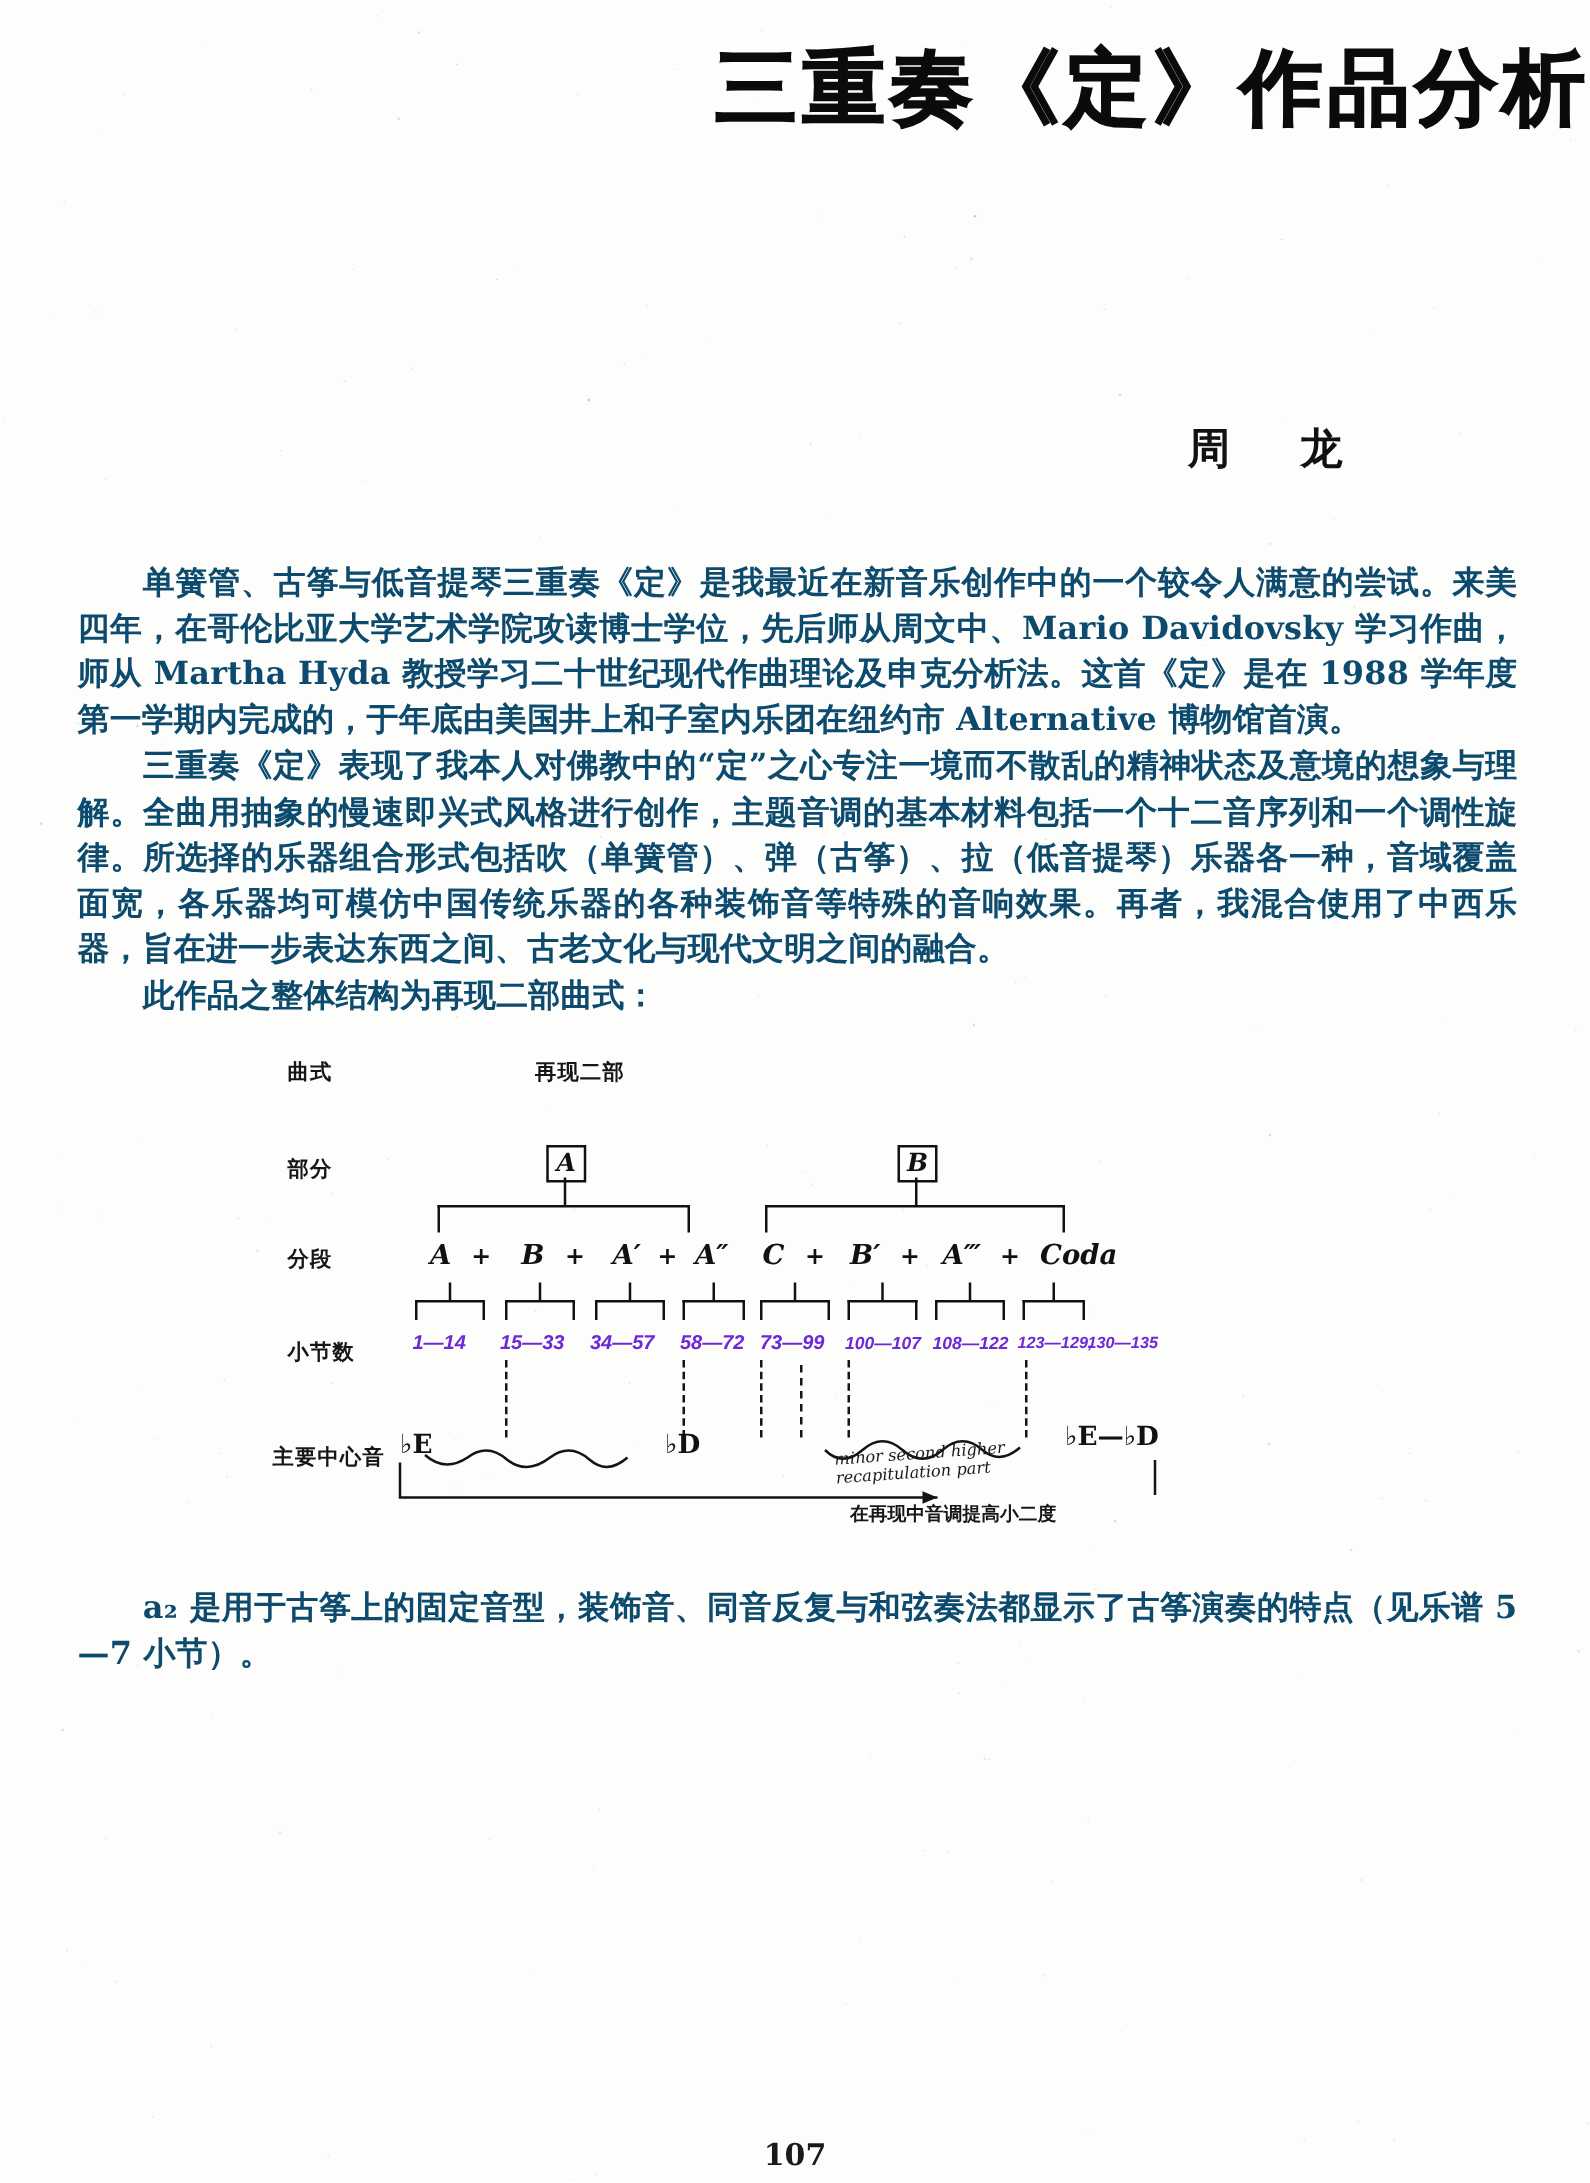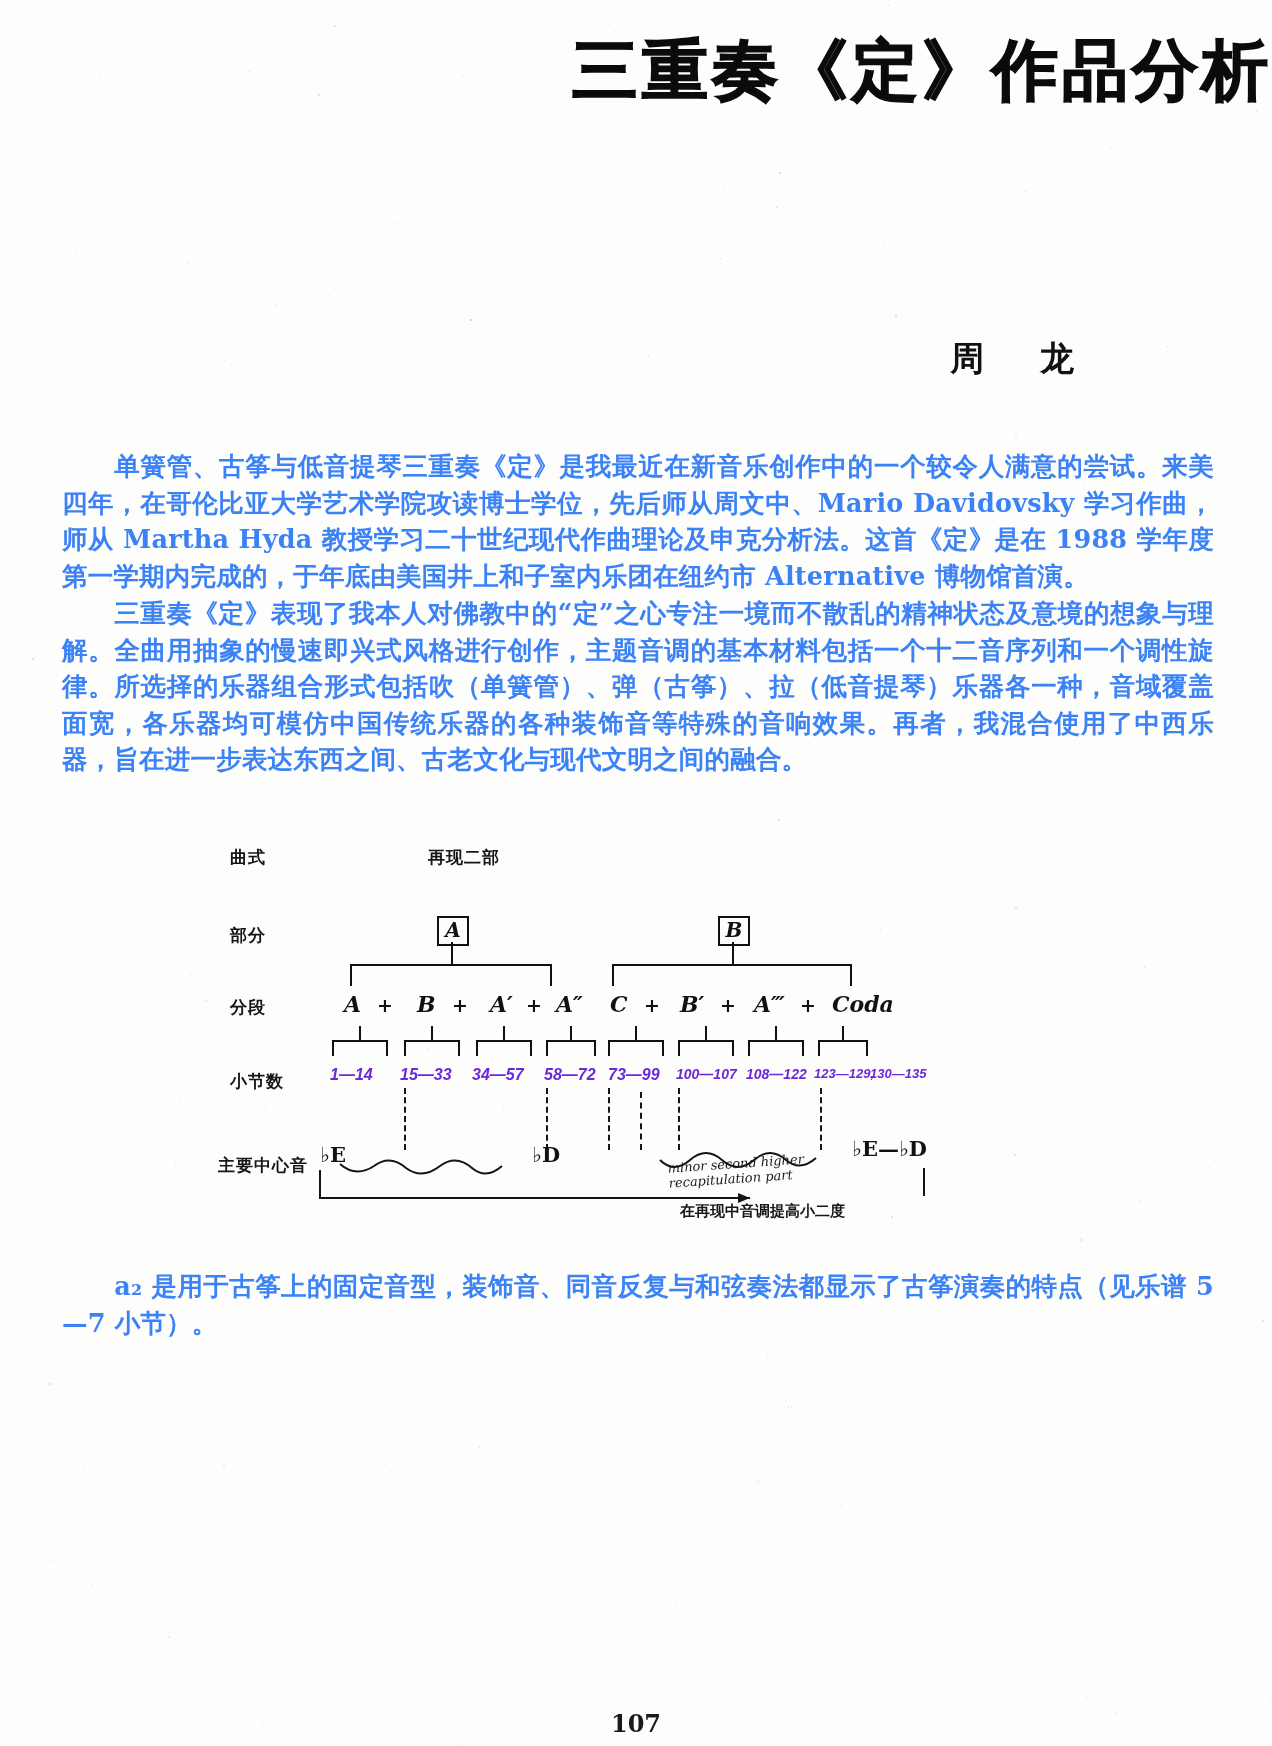--- a/index.html
+++ b/index.html
@@ -68,21 +68,21 @@
   }
   .para {
     font-family: "DejaVu Serif", "Liberation Serif", serif;
     font-size: 25.5px;
     line-height: 36.5px;
     text-align: justify;
     text-justify: inter-ideograph;
     margin: 0 0 1px 0;
     font-weight: 600;
     letter-spacing: .2px;
-    color: #3b82f6;
+    color: #0c4a6e;
   }
   .para.indent { text-indent: 2.05em; }
 
   
   #diagram {
     position: absolute;
     left: 62px;
     top: 836px;
     width: 1152px;
     height: 400px;
@@ -178,20 +178,21 @@
 
 <div id="page">
 
   <div id="title">三重奏《定》作品分析</div>
 
   <div id="author">周  龙</div>
 
   <div id="body-text">
     <p class="para indent">单簧管、古筝与低音提琴三重奏《定》是我最近在新音乐创作中的一个较令人满意的尝试。来美四年，在哥伦比亚大学艺术学院攻读博士学位，先后师从周文中、Mario Davidovsky 学习作曲，师从 Martha Hyda 教授学习二十世纪现代作曲理论及申克分析法。这首《定》是在 1988 学年度第一学期内完成的，于年底由美国井上和子室内乐团在纽约市 Alternative 博物馆首演。</p>
     <p class="para indent">三重奏《定》表现了我本人对佛教中的“定”之心专注一境而不散乱的精神状态及意境的想象与理解。全曲用抽象的慢速即兴式风格进行创作，主题音调的基本材料包括一个十二音序列和一个调性旋律。所选择的乐器组合形式包括吹（单簧管）、弹（古筝）、拉（低音提琴）乐器各一种，音域覆盖面宽，各乐器均可模仿中国传统乐器的各种装饰音等特殊的音响效果。再者，我混合使用了中西乐器，旨在进一步表达东西之间、古老文化与现代文明之间的融合。</p>
+    <p class="para indent">此作品之整体结构为再现二部曲式：</p>
   </div>
 
   <div id="diagram">
 
     <div class="dg-label" style="left:168px; top:10px;">曲式</div>
     <div class="dg-label" style="left:168px; top:88px;">部分</div>
     <div class="dg-label" style="left:168px; top:160px;">分段</div>
     <div class="dg-label" style="left:168px; top:234px;">小节数</div>
     <div class="dg-label" style="left:156px; top:318px;">主要中心音</div>
 

